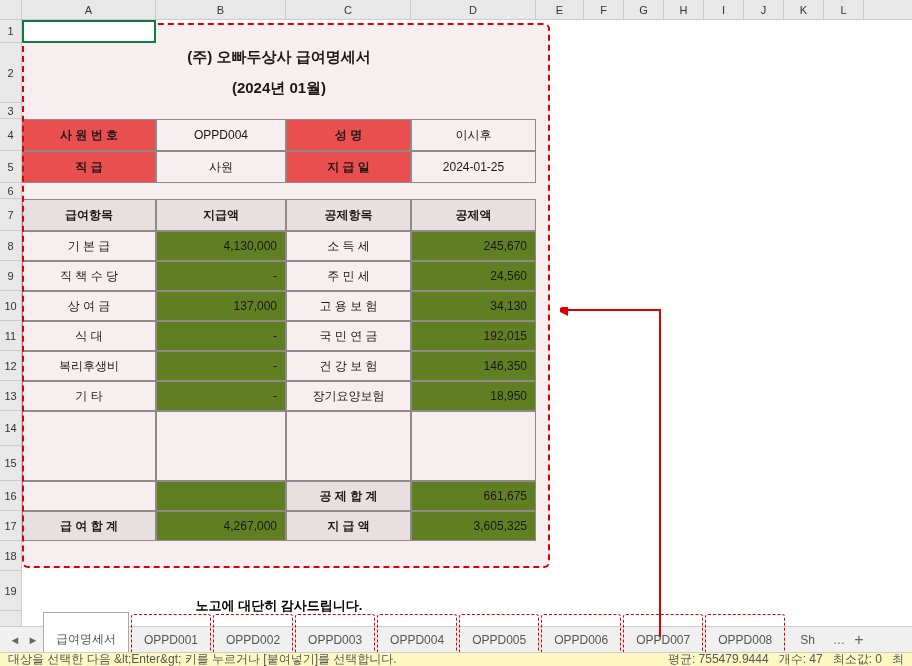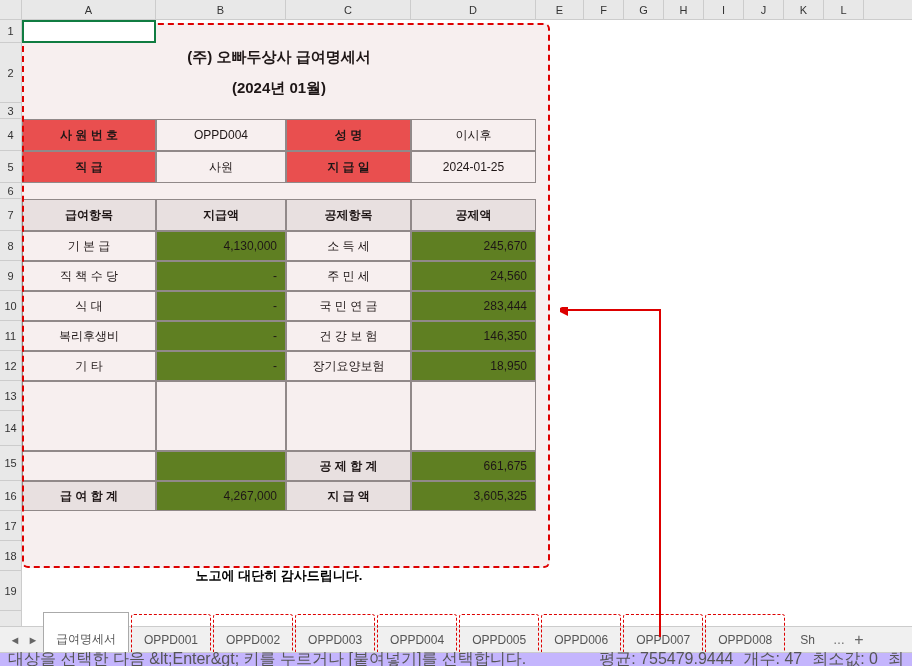--- a/index.html
+++ b/index.html
@@ -49,21 +49,21 @@
     .arrow-annotation { position: absolute; left: 538px; top: 287px; z-index: 6; pointer-events: none; }
     
     .sheet-tabs { position: absolute; bottom: 14px; left: 0; right: 0; height: 26px; background: #f0f0f0; border-top: 1px solid #ccc; display: flex; align-items: center; padding: 0 6px; }
     .nav-btn { width: 18px; height: 18px; display: flex; align-items: center; justify-content: center; color: #666; cursor: pointer; font-size: 11px; }
     .tab { padding: 18px 12px; border: 1px solid transparent; color: #555; cursor: pointer; font-size: 12px; margin: 0 1px; }
     .tab.active { background: #fff; border: 1px solid #aaa; border-bottom: 2px solid #107c41; }
     .tab-highlight { border: 1.5px dashed #d00 !important; border-radius: 3px; }
     .tab-add { width: 20px; text-align: center; color: #666; cursor: pointer; font-size: 16px; }
     .tab-ellip { color: #666; padding: 0 4px; font-size: 12px; }
     
-    .status-bar { position: absolute; bottom: 0; left: 0; right: 0; height: 14px; background: #c4b5fd; border-top: 1px solid #ccc; display: flex; align-items: center; font-size: 16px; color: #555; padding: 0 8px; }
+    .status-bar { position: absolute; bottom: 0; left: 0; right: 0; height: 14px; background: #fef9c3; border-top: 1px solid #ccc; display: flex; align-items: center; font-size: 12px; color: #555; padding: 0 8px; }
     .status-right { margin-left: auto; display: flex; gap: 10px; }
     
     .selected-cell { position: absolute; left: 0; top: 0; width: 134px; height: 23px; border: 2px solid #107c41; background: #fff; z-index: 7; }
   </style>
 </head>
 <body>
 
 <div class="col-headers">
   <div class="corner"></div>
   <div class="col-h colA">A</div>
@@ -137,24 +137,30 @@
         <div class="tcell tcellC val">소   득   세</div>
         <div class="tcell tcellD valr">245,670</div>
       </div>
       <div class="trow30">
         <div class="tcell tcellA val">직 책 수 당</div>
         <div class="tcell tcellB valr">-</div>
         <div class="tcell tcellC val">주   민   세</div>
         <div class="tcell tcellD valr">24,560</div>
       </div>
       <div class="trow30">
+        <div class="tcell tcellA val">상   여   금</div>
+        <div class="tcell tcellB valr">137,000</div>
+        <div class="tcell tcellC val">고 용 보 험</div>
+        <div class="tcell tcellD valr">34,130</div>
+      </div>
+      <div class="trow30">
         <div class="tcell tcellA val">식        대</div>
         <div class="tcell tcellB valr">-</div>
         <div class="tcell tcellC val">국 민 연 금</div>
-        <div class="tcell tcellD valr">283,444</div>
+        <div class="tcell tcellD valr">192,015</div>
       </div>
       <div class="trow30">
         <div class="tcell tcellA val">복리후생비</div>
         <div class="tcell tcellB valr">-</div>
         <div class="tcell tcellC val">건 강 보 험</div>
         <div class="tcell tcellD valr">146,350</div>
       </div>
       <div class="trow30">
         <div class="tcell tcellA val">기        타</div>
         <div class="tcell tcellB valr">-</div>

